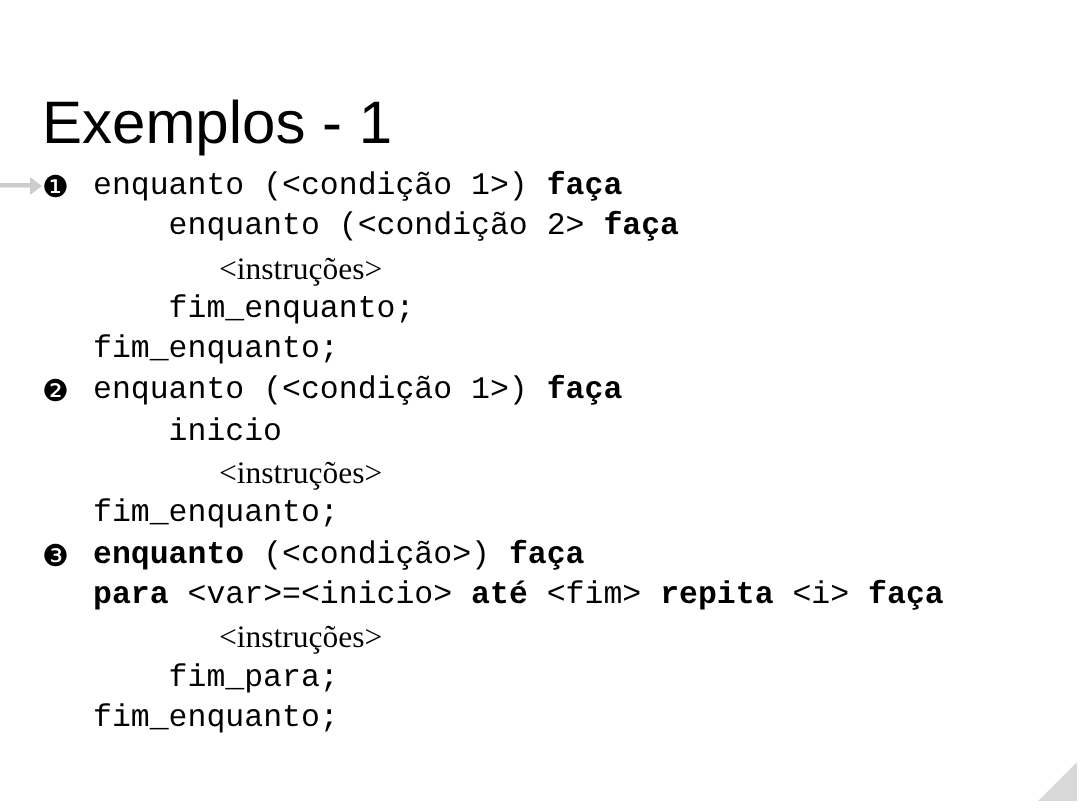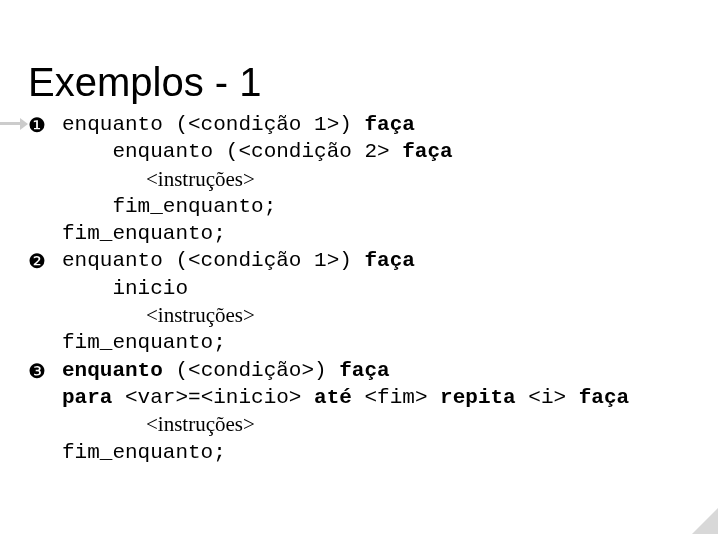--- a/index.html
+++ b/index.html
@@ -148,19 +148,23 @@
     <div class="row">
         <div class="gutter"></div>
         <div class="line"><b>para </b><span>&lt;var&gt;=&lt;inicio&gt; </span><b>até </b><span>&lt;fim&gt; </span><b>repita </b><span>&lt;i&gt; </span><b>faça</b></div>
       </div>
     <div class="row">
         <div class="gutter"></div>
         <div class="line i2">&lt;instruções&gt;</div>
       </div>
     <div class="row">
         <div class="gutter"></div>
+        <div class="line i1">fim_para;</div>
+      </div>
+    <div class="row">
+        <div class="gutter"></div>
         <div class="line">fim_enquanto;</div>
       </div>
 
   </div>
 
   <div class="corner"></div>
 </div>
 
 </body></html>

